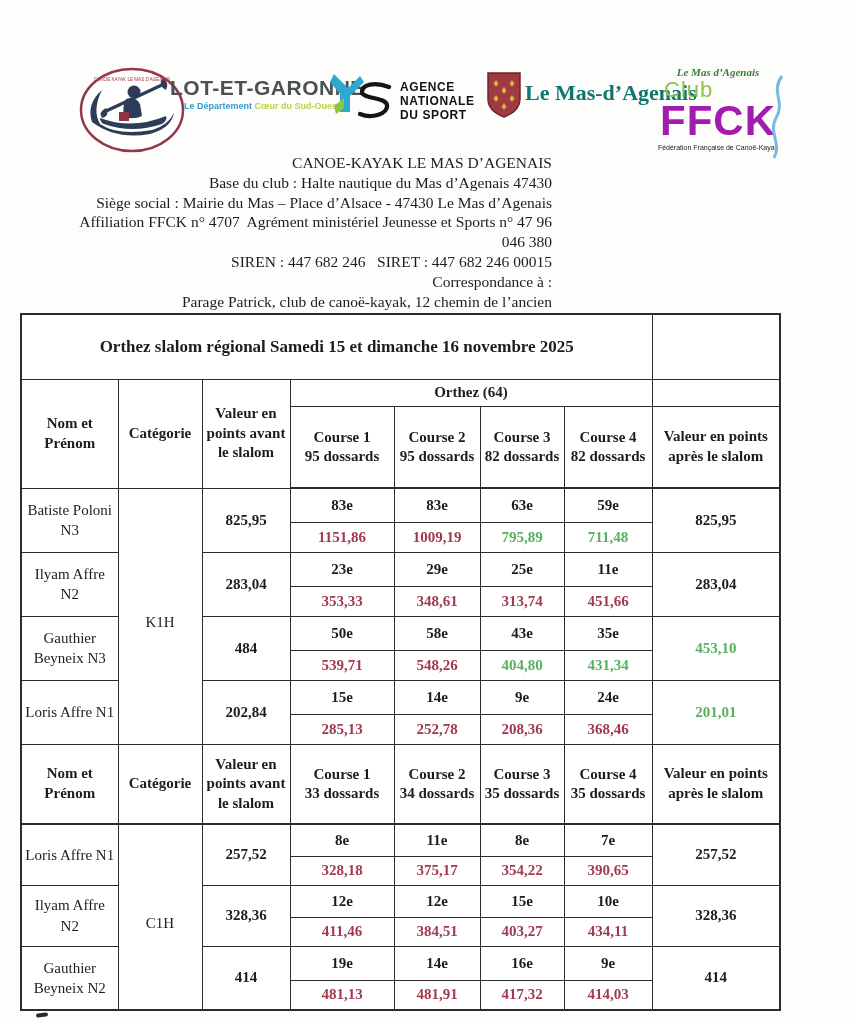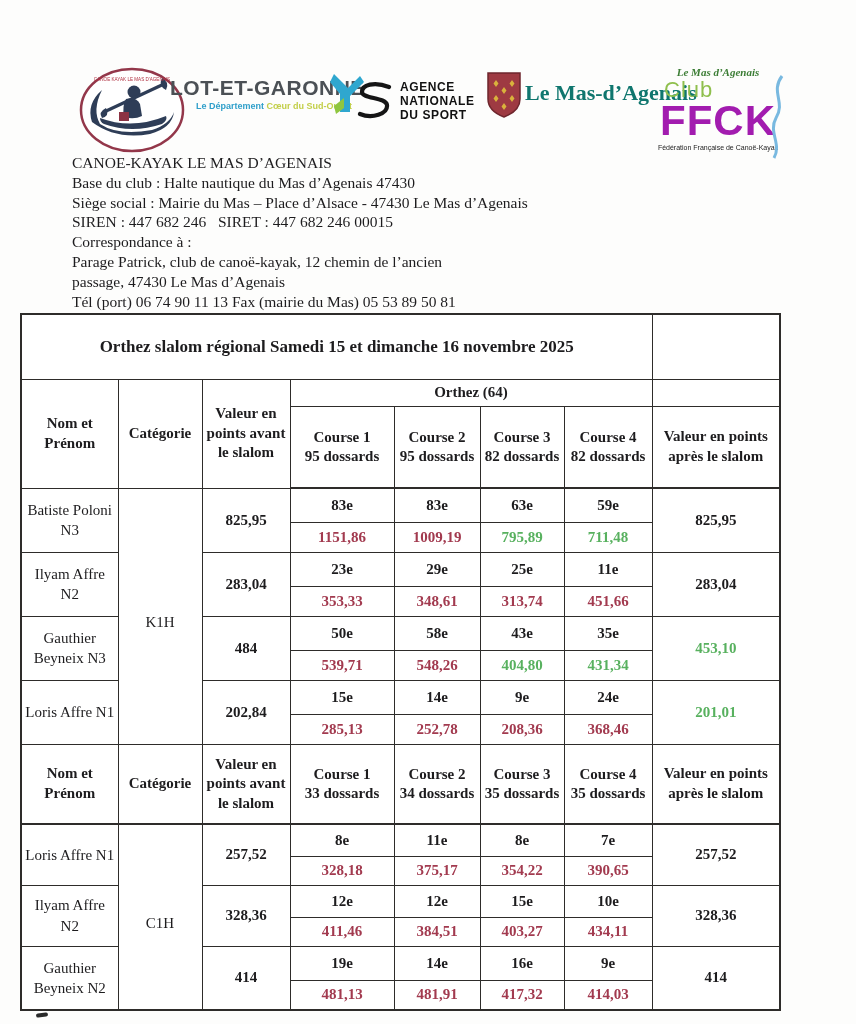--- a/index.html
+++ b/index.html
@@ -16,36 +16,36 @@
     font-family:"Liberation Serif", serif;
     color:var(--ink);
     overflow:hidden;
   }
   
   .logo-band{position:absolute;left:0;top:0;width:856px;height:160px;}
   .oval-logo{position:absolute;left:78px;top:66px;width:108px;height:88px;}
   .dept-logo{position:absolute;left:170px;top:76px;width:200px;height:50px;font-family:"Liberation Sans",sans-serif;}
   .dept-title{font-size:21px;font-weight:600;color:#4b5055;letter-spacing:.5px;white-space:nowrap;}
   .dept-sub{font-size:9px;font-weight:700;white-space:nowrap;margin-top:1px;margin-left:14px;}
-  .dept-sub .s1{color:#2f9fca;padding-left:12px;}
+  .dept-sub .s1{color:#2f9fca;}
   .dept-sub .s2{color:#c3cf49;}
   .dept-arrow{position:absolute;left:330px;top:72px;}
   .ans-logo{position:absolute;left:356px;top:80px;width:130px;height:42px;display:flex;align-items:center;gap:6px;}
   .ans-text{font-family:"Liberation Sans",sans-serif;font-size:12px;font-weight:800;color:#111;letter-spacing:.6px;line-height:1.18;}
   .shield{position:absolute;left:487px;top:72px;}
   .commune-label{position:absolute;left:525px;top:80px;font-family:"Liberation Serif",serif;font-size:22px;font-weight:600;color:#0f766e;white-space:nowrap;}
   .ffck-logo{position:absolute;left:648px;top:66px;width:140px;text-align:center;}
   .ffck-script{font-family:"Liberation Serif",serif;font-style:italic;font-weight:700;font-size:11px;color:#3c7d35;}
   .ffck-club{font-family:"Liberation Sans",sans-serif;font-size:22px;color:#8fbf4d;letter-spacing:1px;line-height:1;margin-top:1px;text-align:left;padding-left:16px;}
   .ffck-acronym{font-family:"Liberation Sans",sans-serif;font-size:42px;font-weight:800;color:#a21caf;line-height:.95;letter-spacing:1px;}
   .ffck-caption{font-family:"Liberation Sans",sans-serif;font-size:7px;color:#222;margin-top:3px;white-space:nowrap;}
   .ffck-river{position:absolute;right:-2px;top:8px;}
   
   .letterhead{position:absolute;left:72px;top:153px;width:480px;font-size:15.5px;line-height:19.8px;}
-  .lh-line{white-space:pre-wrap;}
+  .lh-line{white-space:pre-wrap;text-align:right;}
   
   .tbl-wrap{position:absolute;left:20px;top:313px;}
   table{border-collapse:collapse;table-layout:fixed;width:759px;background:#fff;}
   td{border:1px solid var(--line);text-align:center;vertical-align:middle;font-size:15px;overflow:hidden;padding:1px 2px;}
   table{border:2px solid var(--line);}
   .r-title{height:65px;}
   .r-venue{height:27px;}
   .r-head{height:82px;}
   .r-head2{height:80px;}
   .r-rank1{height:34px;}
@@ -131,20 +131,21 @@
     <svg class="ffck-river" width="34" height="86" viewBox="0 0 34 86">
       <path d="M26 2 C14 18 30 28 20 44 C12 58 26 70 18 84" fill="none" stroke="#79b9e0" stroke-width="3"></path>
     </svg>
   </div>
 </div>
 
 <div class="letterhead">
   <div class="lh-line">CANOE-KAYAK LE MAS D’AGENAIS</div>
   <div class="lh-line">Base du club : Halte nautique du Mas d’Agenais 47430</div>
   <div class="lh-line">Siège social : Mairie du Mas – Place d’Alsace - 47430 Le Mas d’Agenais</div>
+  <div class="lh-line">Affiliation FFCK n° 4707  Agrément ministériel Jeunesse et Sports n° 47 96 046 380</div>
   <div class="lh-line">SIREN : 447 682 246   SIRET : 447 682 246 00015</div>
   <div class="lh-line">Correspondance à :</div>
   <div class="lh-line">Parage Patrick, club de canoë-kayak, 12 chemin de l’ancien</div>
   <div class="lh-line">passage, 47430 Le Mas d’Agenais</div>
   <div class="lh-line">Tél (port) 06 74 90 11 13 Fax (mairie du Mas) 05 53 89 50 81</div>
 </div>
 
 <div class="tbl-wrap">
 <table>
   <colgroup>

